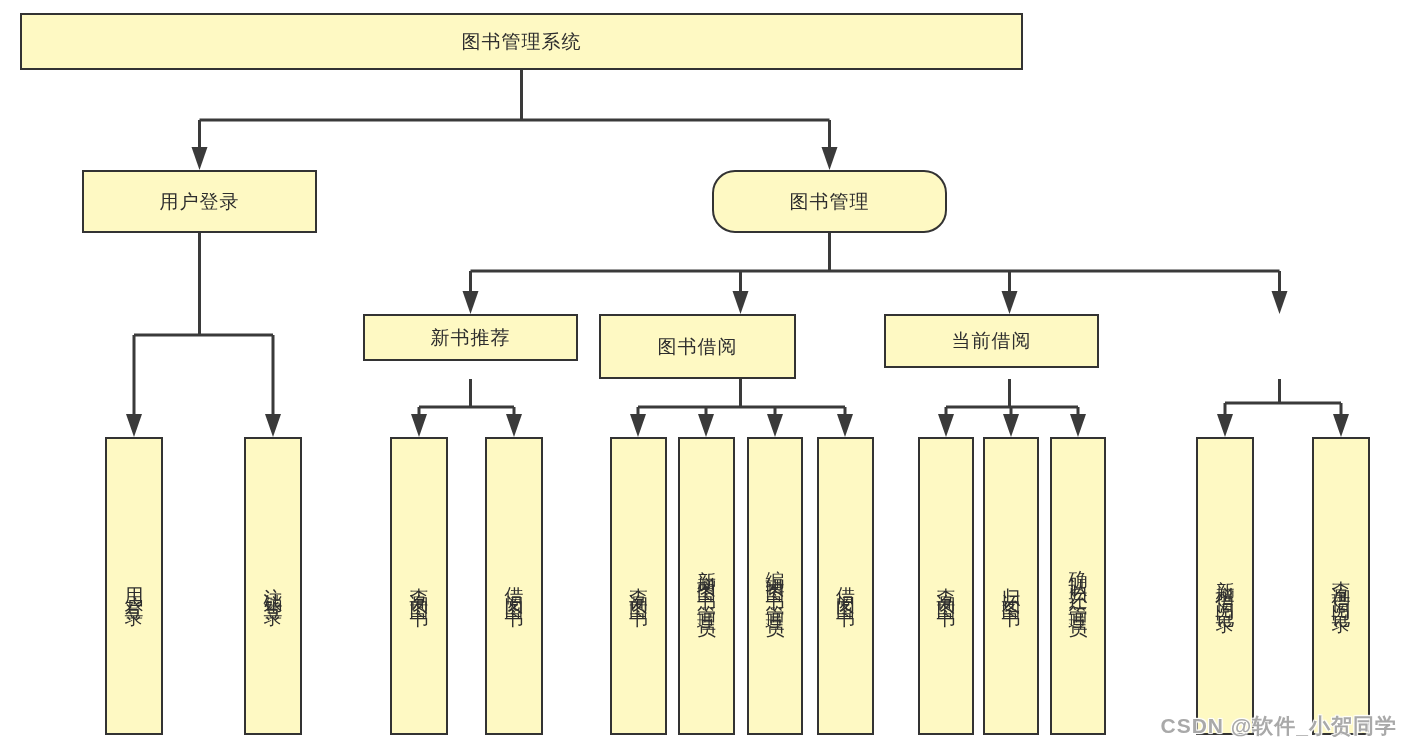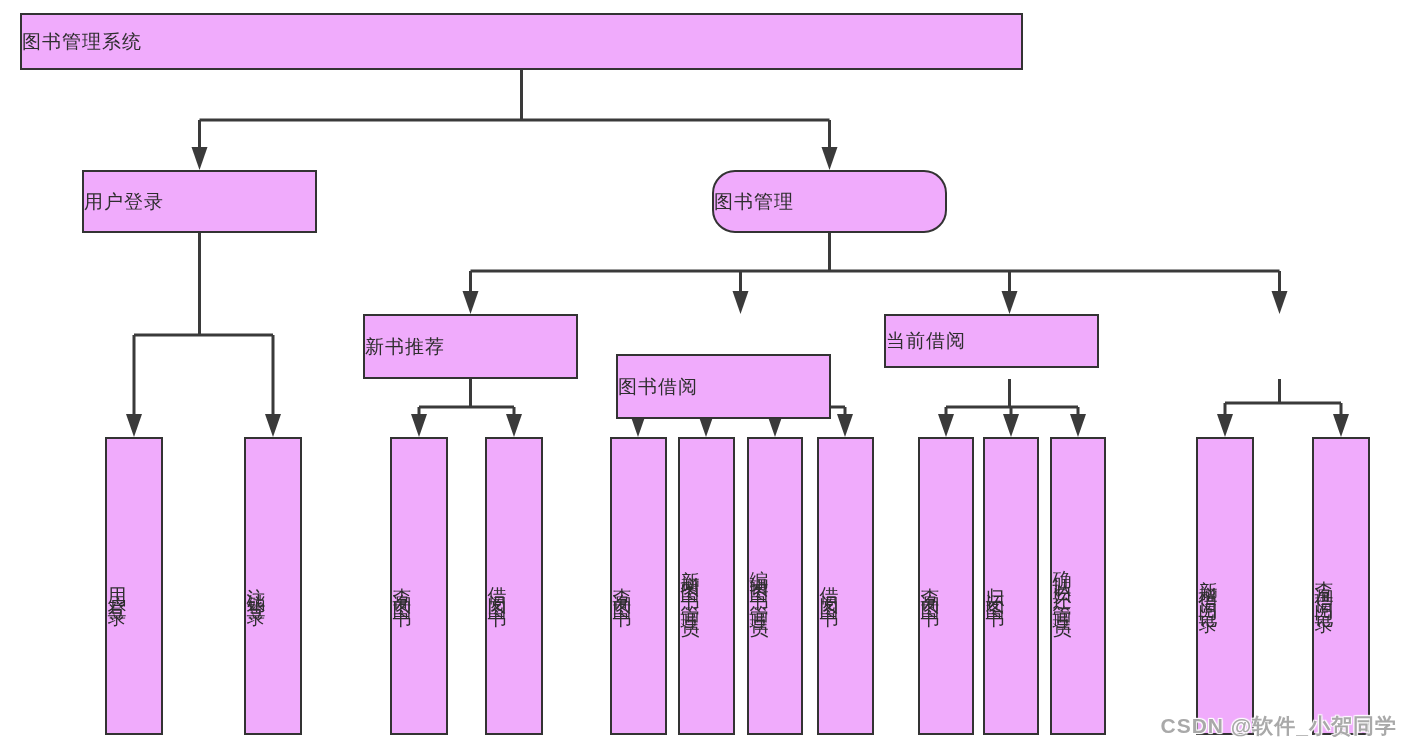--- a/index.html
+++ b/index.html
@@ -4,24 +4,24 @@
 <style>
   html,body{margin:0;padding:0;}
   body{
     width:1405px;height:747px;position:relative;overflow:hidden;
     background:#ffffff;
     font-family:"Liberation Sans","DejaVu Sans",sans-serif;
   }
   #stage{position:absolute;left:0;top:0;width:1405px;height:747px;}
   .box{
     position:absolute;
-    background:#f0abfc;
+    background:#fef9c3;
     border:2.5px solid #333333;
     box-sizing:border-box;
-    display:flex;align-items:center;
+    display:flex;align-items:center;justify-content:center;
     color:#2e2e2e;
     font-size:19px;
     letter-spacing:1px;
     z-index:2;
   }
   .box .vtext{
     writing-mode:vertical-rl;
     text-orientation:mixed;
     letter-spacing:7px;
     line-height:1.05;
@@ -87,24 +87,24 @@
     <span>图书管理系统</span>
   </div>
 
   <div class="box" style="left:82px;top:170px;width:235px;height:63px;">
     <span>用户登录</span>
   </div>
   <div class="box" style="left:712px;top:170px;width:235px;height:63px;border-radius:23px;">
     <span>图书管理</span>
   </div>
 
-  <div class="box" style="left:363px;top:314px;width:215px;height:65px;font-family:Liberation Mono, monospace;">
+  <div class="box" style="left:363px;top:314px;width:215px;height:47px;font-family:Liberation Mono, monospace;">
     <span>新书推荐</span>
   </div>
-  <div class="box" style="left:616px;top:314px;width:215px;height:65px;margin-top:40px;">
+  <div class="box" style="left:599px;top:314px;width:197px;height:65px;">
     <span>图书借阅</span>
   </div>
   <div class="box" style="left:884px;top:314px;width:215px;height:54px;">
     <span>当前借阅</span>
   </div>
 
   <div class="box" style="left:105px;top:437px;width:58px;height:298px;">
     <span class="vtext">用户登录</span>
   </div>
   <div class="box" style="left:244px;top:437px;width:58px;height:298px;">

